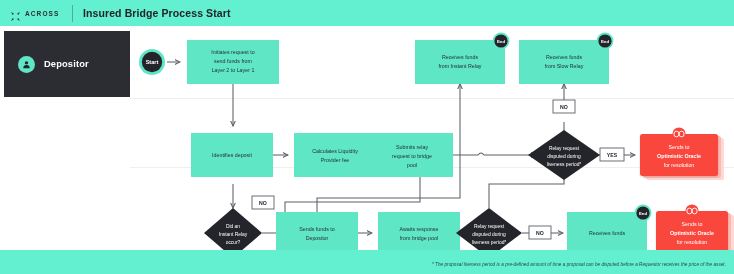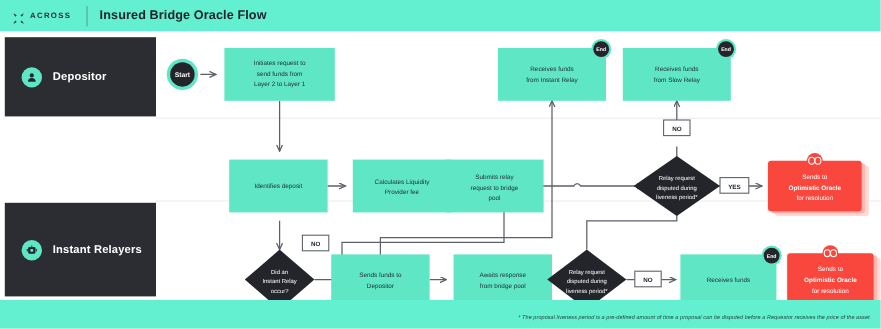--- a/index.html
+++ b/index.html
@@ -54,48 +54,36 @@
             <path d="M1.2 1.2 L4.3 3.0 L3.0 4.3 Z"></path>
             <path d="M10.8 1.2 L7.7 3.0 L9.0 4.3 Z"></path>
             <path d="M1.2 10.8 L3.0 7.7 L4.3 9.0 Z"></path>
             <path d="M10.8 10.8 L9.0 7.7 L7.7 9.0 Z"></path>
           </g>
         </svg>
       </span>
       <span class="logo-word">ACROSS</span>
     </div>
     <span class="hdr-div"></span>
-    <span class="hdr-title">Insured Bridge Oracle Flow</span>
+    <span class="hdr-title">Insured Bridge Process Start</span>
   </div>
 
   <div class="lane-label" style="top:31px;height:66px;">
     <span class="lane-ico">
       <svg viewBox="0 0 16 16" width="11" height="11">
         <circle cx="8" cy="5.6" r="2.5" fill="#23252B"></circle>
         <path d="M3.3 13.4a4.7 4.7 0 0 1 9.4 0z" fill="#23252B"></path>
       </svg>
     </span>
     <span class="lane-txt">Depositor</span>
   </div>
   <div class="lane-sep" style="top:98px;"></div>
 
   <div class="lane-sep" style="top:167px;"></div>
 
-  <div class="lane-label" style="top:169px;height:78px;">
-    <span class="lane-ico">
-      <svg viewBox="0 0 16 16" width="11" height="11">
-        <rect x="3.6" y="4.2" width="8.8" height="8" rx="1.4" fill="#23252B"></rect>
-        <rect x="6.3" y="6.4" width="3.4" height="3.6" rx=".5" fill="#5FE6C4"></rect>
-        <rect x="7.5" y="2.1" width="1" height="2.2" fill="#23252B"></rect>
-        <rect x="1.9" y="6.6" width="1.3" height="3" rx=".5" fill="#23252B"></rect>
-        <rect x="12.8" y="6.6" width="1.3" height="3" rx=".5" fill="#23252B"></rect>
-      </svg>
-    </span>
-    <span class="lane-txt">Instant Relayers</span>
-  </div>
 
   <svg class="canvas" viewBox="0 0 734 224">
     <defs>
       <marker id="ah" markerWidth="6" markerHeight="6" refX="5.2" refY="2.4" orient="auto">
         <path d="M0,0 L5.2,2.4 L0,4.8" fill="none" stroke="#5C6068" stroke-width="1"></path>
       </marker>
       <filter id="sh" x="-30%" y="-30%" width="170%" height="180%">
         <feDropShadow dx="0" dy="1" stdDeviation="1" flood-color="#000" flood-opacity="0.13"></feDropShadow>
       </filter>
     </defs>

